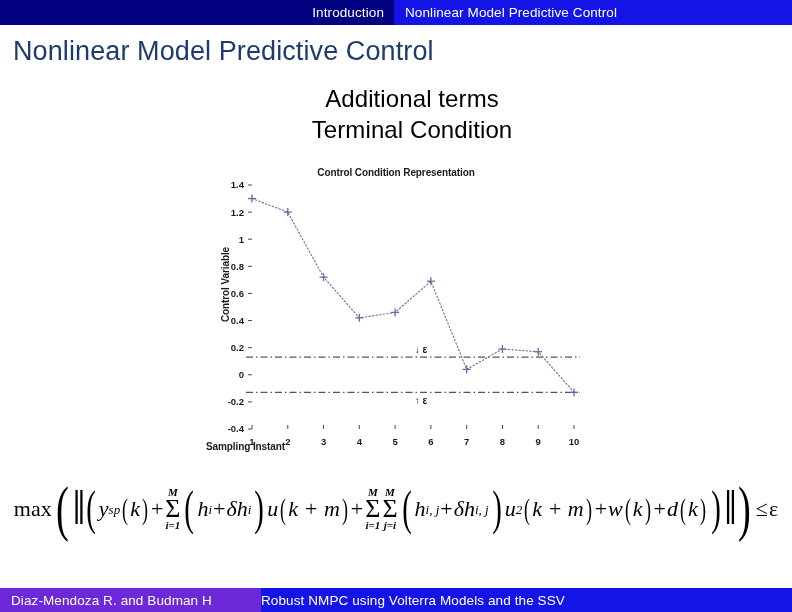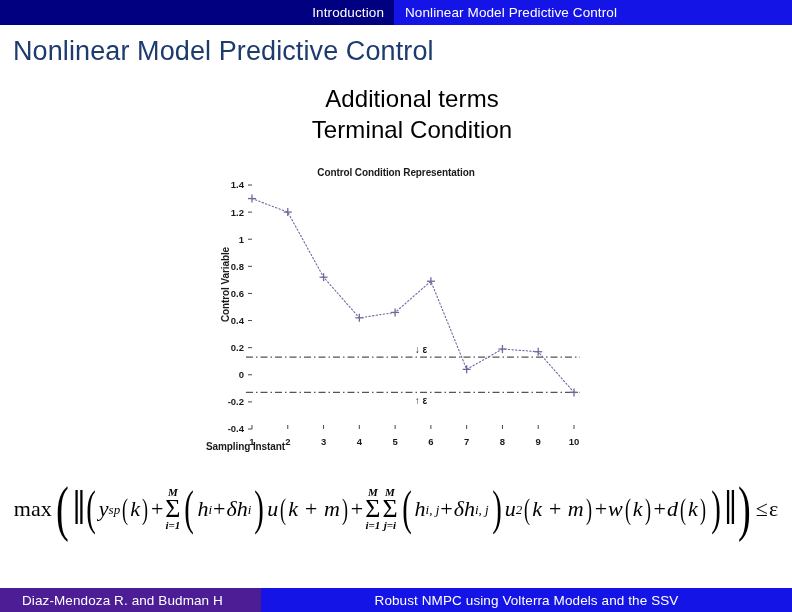--- a/index.html
+++ b/index.html
@@ -239,32 +239,31 @@
     position: absolute;
     left: 0;
     top: 588px;
     width: 792px;
     height: 24px;
     display: flex;
     align-items: stretch;
   }
   #footer-left {
     width: 261px;
-    background: #4c1d95;
-    display: flex;
-    align-items: center;
-    padding-left: 22px;
+    background: #6d28d9;
+    display: flex;
+    align-items: center;
+    padding-left: 11px;
     box-sizing: border-box;
   }
   #footer-right {
     flex: 1;
     background: #1414e6;
     display: flex;
     align-items: center;
-    justify-content: center;
     box-sizing: border-box;
   }
   .footer-text {
     color: #ffffff;
     font-size: 13.5px;
     white-space: nowrap;
     letter-spacing: 0.1px;
   }
 </style>
 </head>

